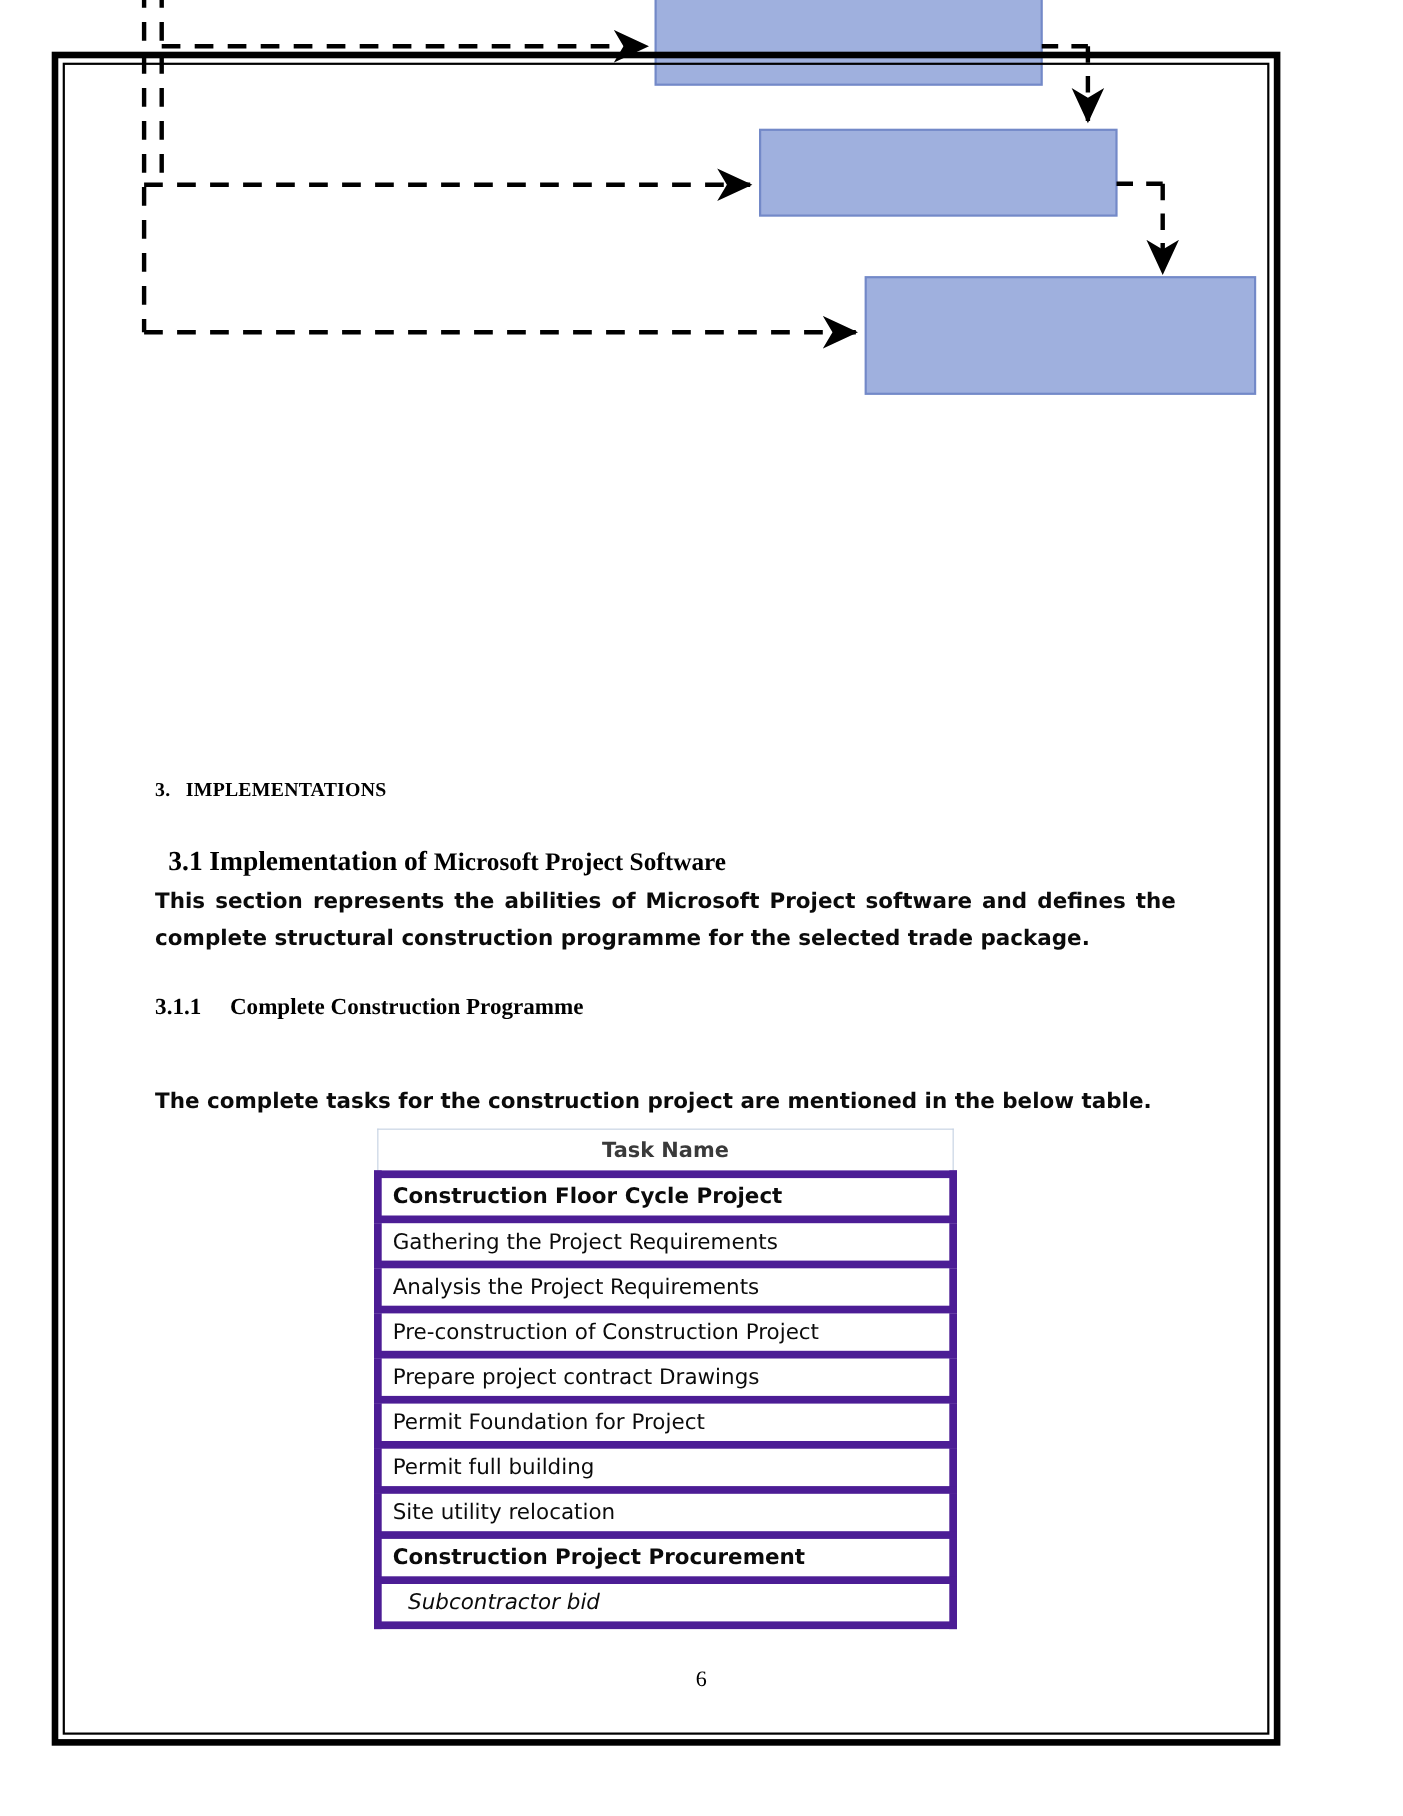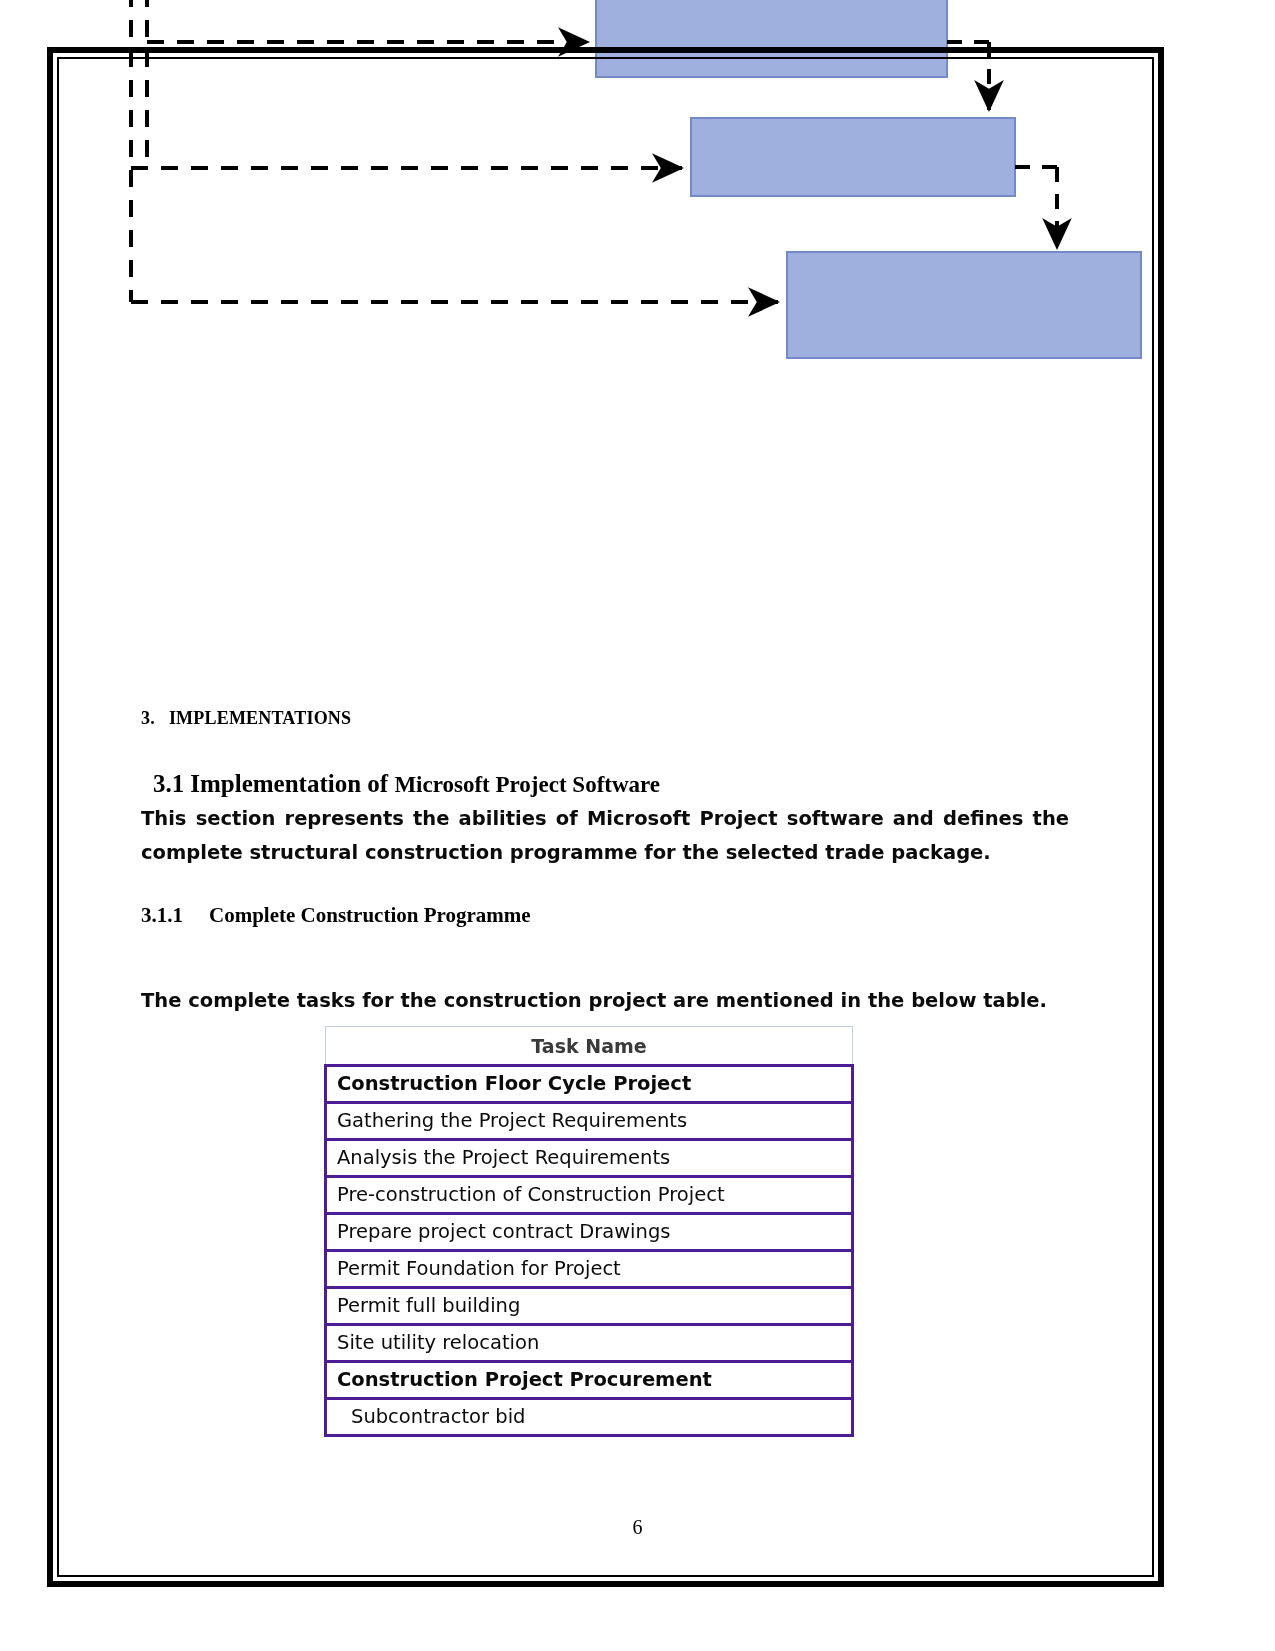--- a/index.html
+++ b/index.html
@@ -98,21 +98,21 @@
     margin: 0;
     width: 928px;
     color: #0b0b0b;
     font-weight: bold;
   }
   .body-para.single { text-align: left; }
 
   
   #task-table-wrap {
     position: absolute;
-    left: 324px;
+    left: 340px;
     top: 1026px;
     width: 530px;
   }
   table#task-table {
     border-collapse: collapse;
     width: 530px;
     background: #ffffff;
     font-family: "DejaVu Sans", sans-serif;
   }
   table#task-table th {
@@ -126,29 +126,29 @@
     border-top: 1px solid #c3d0e2;
     border-bottom: 2px solid #a3c0dd;
     background: #ffffff;
     height: 24px;
     box-sizing: border-box;
   }
   table#task-table td {
     font-size: 19.5px;
     color: #0b0b0b;
     padding: 5px 6px 5px 10px;
-    border: 3px solid #4c1d95;
+    border: 7px solid #4c1d95;
     background: #ffffff;
     height: 24px;
     line-height: 24px;
     white-space: nowrap;
   }
   table#task-table td.lvl0 { font-weight: bold; padding-left: 10px; }
   table#task-table td.lvl1 { font-weight: normal; padding-left: 10px; }
-  table#task-table td.lvl2 { font-weight: normal; padding-left: 24px; }
+  table#task-table td.lvl2 { font-weight: normal; padding-left: 24px; font-style: italic; }
 
   
   #page-number {
     position: absolute;
     left: 0;
     top: 1516px;
     width: 1275px;
     text-align: center;
     font-family: "Liberation Serif", serif;
     font-size: 20px;

